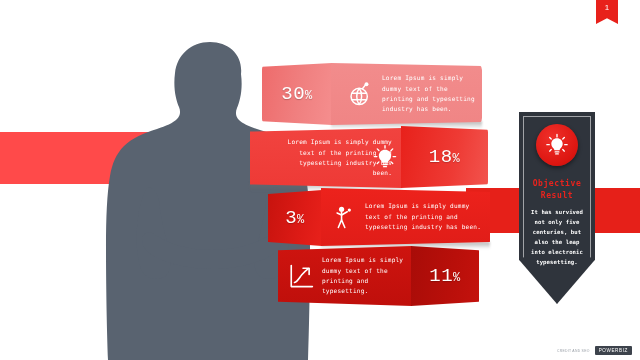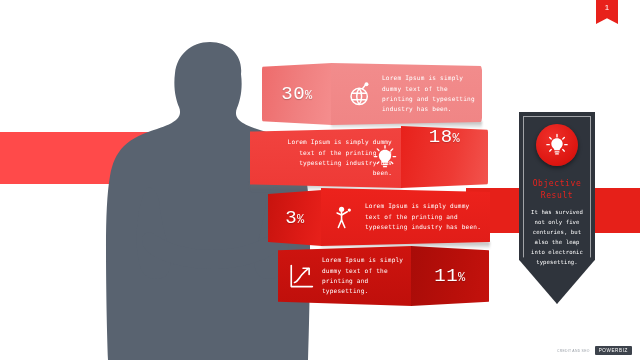--- a/index.html
+++ b/index.html
@@ -69,21 +69,21 @@
     position:absolute;left:0;top:2px;width:152px;height:60px;
     background:linear-gradient(180deg,#F1433F 0%,#EE3A36 100%);
     clip-path:polygon(0 6%,100% 0,100% 100%,0 94%);
     display:flex;align-items:center;justify-content:flex-end;
   }
   .r2 .rightface{
     position:absolute;left:151px;top:0px;width:87px;height:62px;
     background:linear-gradient(100deg,#E8211B 0%,#EE3A34 60%,#F2544E 100%);
     border-radius:0 6px 6px 0;
     clip-path:polygon(0 0,100% 6%,100% 94%,0 100%);
-    display:flex;justify-content:center;
+    display:flex;align-items:center;justify-content:center;
   }
   .r2 .bulbwrap{
     position:absolute;left:115px;top:10px;width:40px;height:42px;z-index:4;
     display:flex;align-items:center;justify-content:center;
   }
   .r2 .shadowbar{
     position:absolute;left:0;top:57px;width:152px;height:8px;
     background:linear-gradient(180deg,rgba(110,110,110,.5),rgba(255,255,255,0));
     filter:blur(1px);
   }
@@ -111,21 +111,21 @@
 
   
   .r4{left:28px;top:186px;width:212px;height:60px;}
   .r4 .leftface{
     position:absolute;left:0;top:0;width:134px;height:60px;
     background:linear-gradient(180deg,#CE140F 0%,#BF0F0B 100%);
     clip-path:polygon(0 7%,100% 0,100% 100%,0 93%);
     display:flex;align-items:center;
   }
   .r4 .rightface{
-    position:absolute;left:133px;top:0;width:78px;height:60px;
+    position:absolute;left:133px;top:0;width:68px;height:60px;
     background:linear-gradient(100deg,#A80C08 0%,#B90F0A 60%,#C4120D 100%);
     border-radius:0 5px 5px 0;
     clip-path:polygon(0 0,100% 7%,100% 93%,0 100%);
     display:flex;align-items:center;justify-content:center;
   }
 
   
   .pct{
     color:#ffffff;
     font-family:Liberation Mono, monospace;
@@ -150,20 +150,21 @@
   .r3 .rightface .body-txt{margin-left:8px;width:120px;}
   .r4 .leftface .ico{margin-left:10px;}
   .r4 .leftface .body-txt{margin-left:8px;width:86px;}
 
   
   .banner{
     position:absolute;left:519px;top:112px;width:76px;height:192px;
     background:#2F343C;
     clip-path:polygon(0 0,100% 0,100% 77%,50% 100%,0 77%);
     box-shadow:0 2px 5px rgba(0,0,0,.25);
+    font-weight:bold;
   }
   .banner-inner{
     position:absolute;left:4px;top:4px;width:68px;height:184px;
     border:1px solid rgba(255,255,255,.55);
     clip-path:polygon(0 0,100% 0,100% 76.5%,50% 99.5%,0 76.5%);
     box-sizing:border-box;
   }
   .bulb-circle{
     position:absolute;left:50%;transform:translateX(-50%);top:12px;
     width:42px;height:42px;border-radius:50%;

